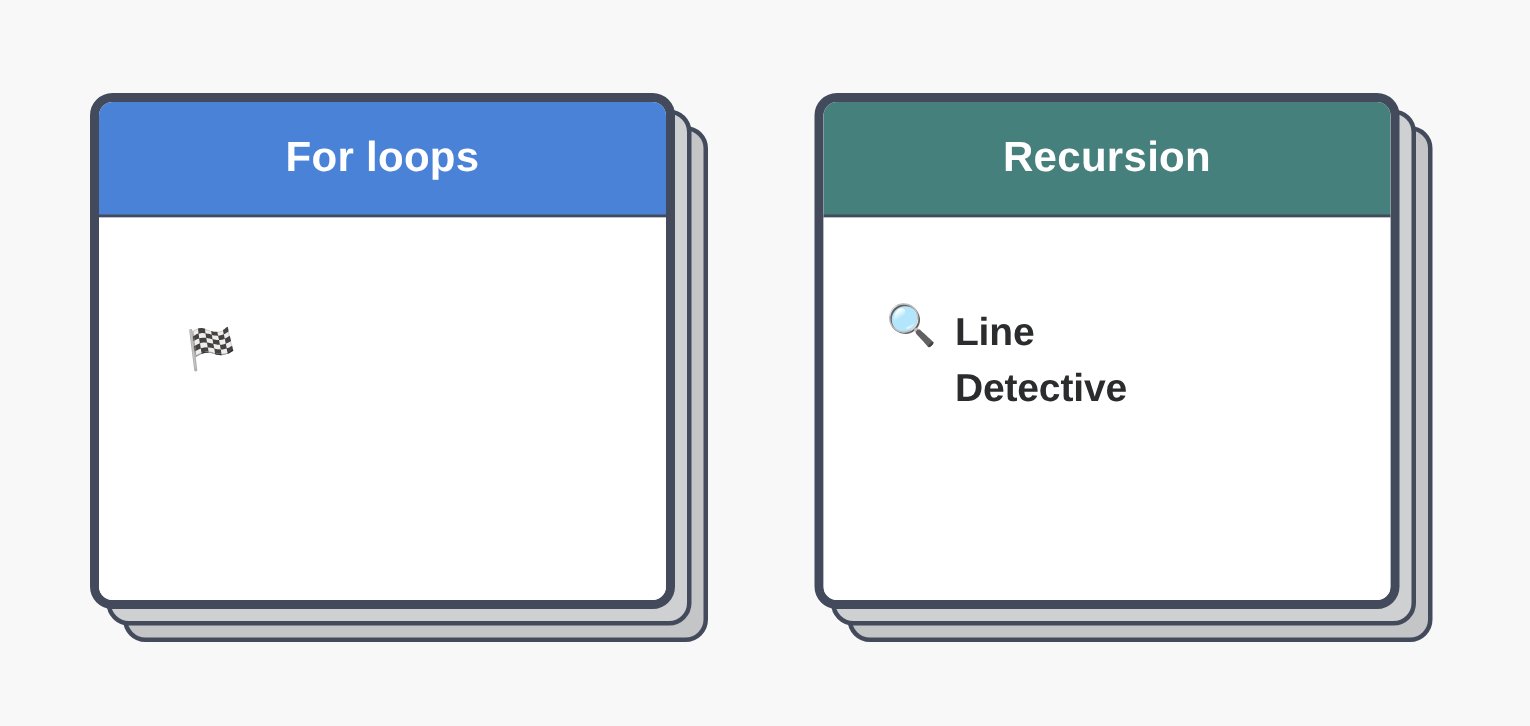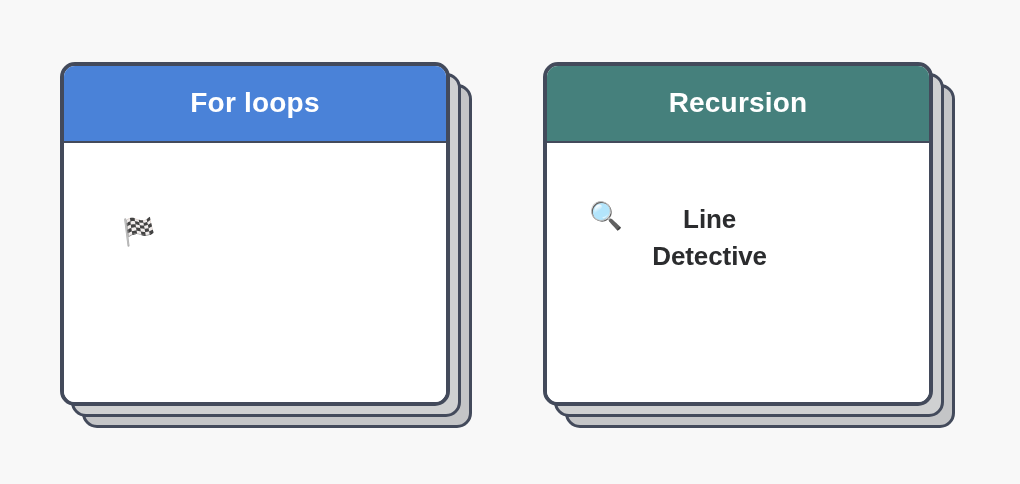--- a/index.html
+++ b/index.html
@@ -55,21 +55,21 @@
 
   
   .card {
     position: absolute;
     left: 0;
     top: 0;
     width: 390px;
     height: 344px;
     box-sizing: border-box;
     background: #ffffff;
-    border: 4px solid #8b5cf6;
+    border: 6px solid #8b5cf6;
     border-radius: 15px;
     overflow: hidden;
     z-index: 3;
     display: flex;
     flex-direction: column;
   }
 
   .card-header {
     height: 77px;
     flex: 0 0 77px;
@@ -119,21 +119,20 @@
 
   .entry-label {
     font-size: 26px;
     font-weight: bold;
     color: #2b2c2e;
     line-height: 1.42;
     letter-spacing: -0.1px;
   }
   .entry-label.wrap-narrow {
     max-width: 150px;
-    text-align: center;
   }
 
   
 </style>
 </head>
 <body style="background: rgb(248, 248, 248);">
 
 <div id="board">
 
   <div class="card-stack" style="left:60px; top:62px;">

